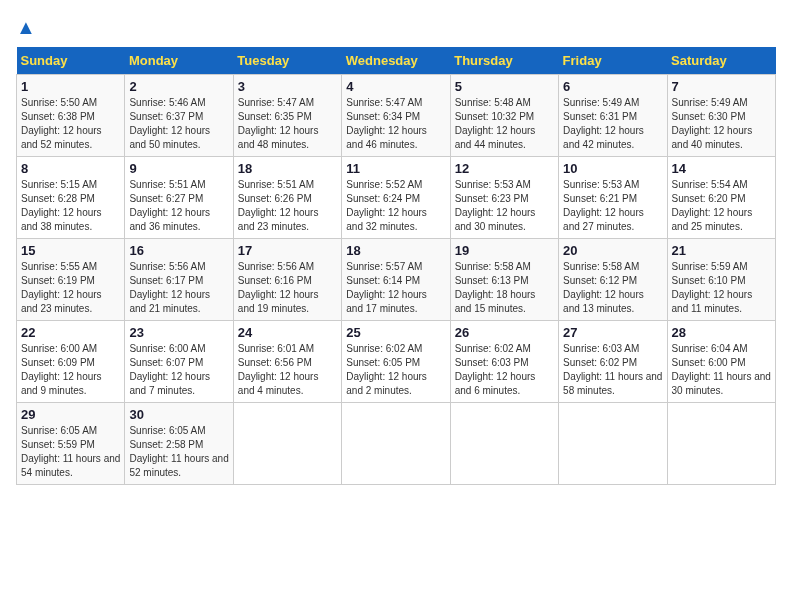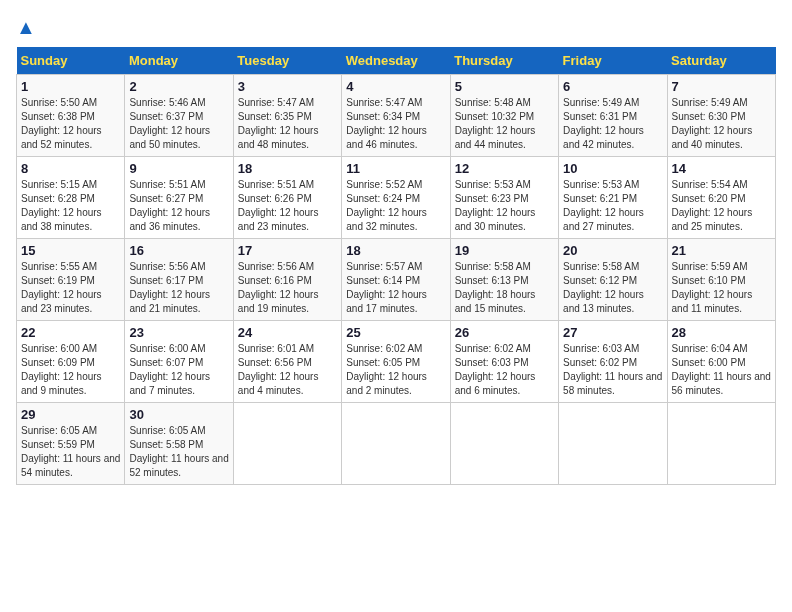--- a/index.html
+++ b/index.html
@@ -292,34 +292,34 @@
         <td>
           <span class="day-num">27</span>
           <span class="day-detail">Sunrise: 6:03 AM</span><br>
           <span class="day-detail">Sunset: 6:02 PM</span><br>
           <span class="day-detail">Daylight: 11 hours and 58 minutes.</span>
         </td>
         <td>
           <span class="day-num">28</span>
           <span class="day-detail">Sunrise: 6:04 AM</span><br>
           <span class="day-detail">Sunset: 6:00 PM</span><br>
-          <span class="day-detail">Daylight: 11 hours and 56 minutes.</span>
+          <span class="day-detail">Daylight: 11 hours and 30 minutes.</span>
         </td>
       </tr>
       <tr>
         <td>
           <span class="day-num">29</span>
           <span class="day-detail">Sunrise: 6:05 AM</span><br>
           <span class="day-detail">Sunset: 5:59 PM</span><br>
           <span class="day-detail">Daylight: 11 hours and 54 minutes.</span>
         </td>
         <td>
           <span class="day-num">30</span>
           <span class="day-detail">Sunrise: 6:05 AM</span><br>
-          <span class="day-detail">Sunset: 5:58 PM</span><br>
+          <span class="day-detail">Sunset: 2:58 PM</span><br>
           <span class="day-detail">Daylight: 11 hours and 52 minutes.</span>
         </td>
         <td class="empty-cell"></td>
         <td class="empty-cell"></td>
         <td class="empty-cell"></td>
         <td class="empty-cell"></td>
         <td class="empty-cell"></td>
       </tr>
     </tbody>
 </table>

